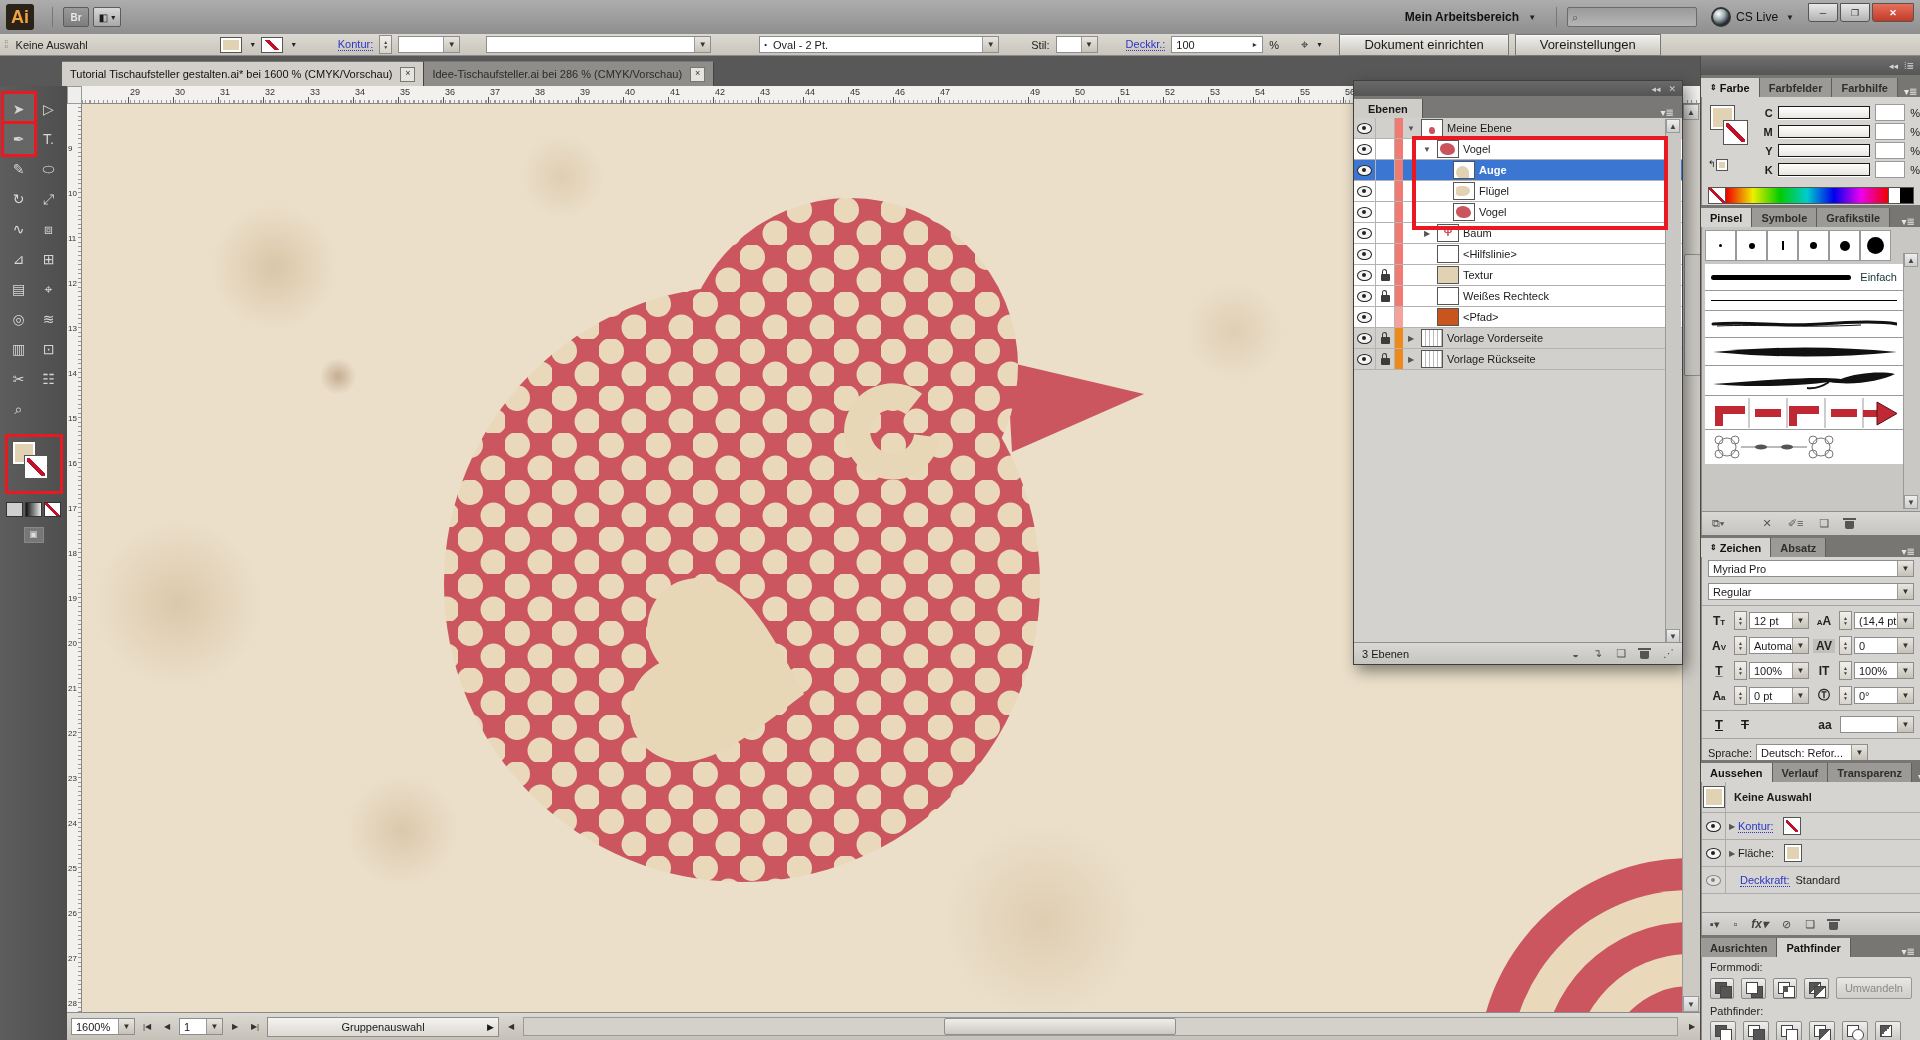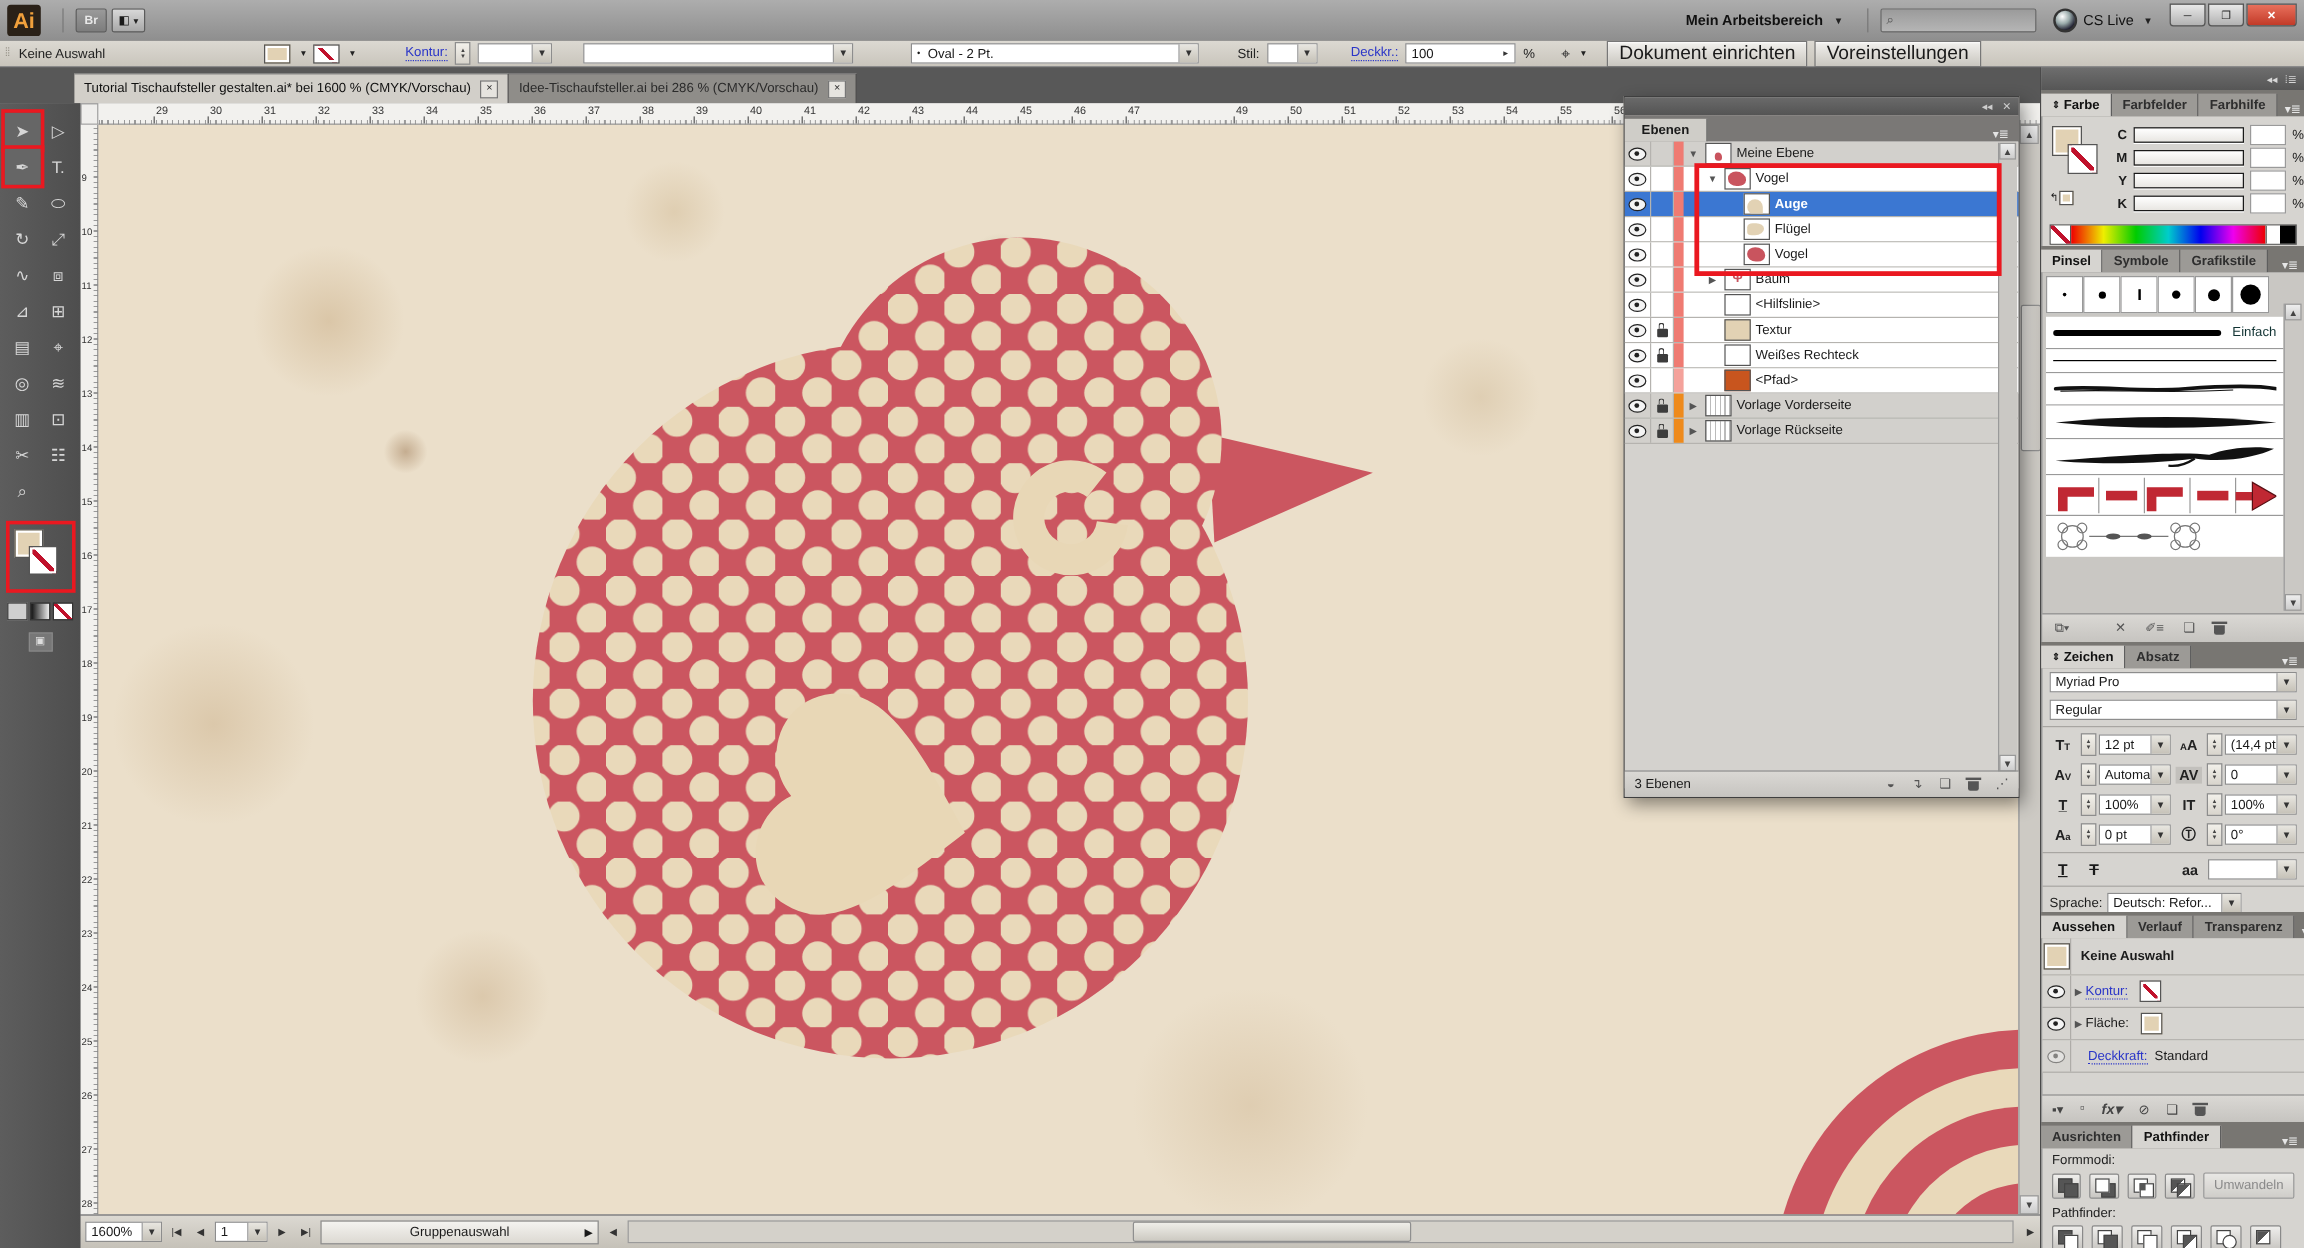--- a/index.html
+++ b/index.html
@@ -37,22 +37,22 @@
   .cb-link{font-size:11px;color:#2a35c8;border-bottom:1px dotted #2a35c8;cursor:pointer;}
   .swatch{display:inline-block;box-sizing:border-box;border:1px solid #555;box-shadow:inset 0 0 0 2px #fff;}
   .sw-beige{background:#e2d2b4;}
   .sw-none{background:linear-gradient(45deg,#fff 42%,#c0112b 42%,#c0112b 56%,#fff 56%);}
   .combo{height:17px;background:#fff;border:1px solid #8d8d8d;display:inline-flex;align-items:center;
     font-size:11px;padding-left:4px;box-sizing:border-box;}
   .cdd{width:15px;height:100%;margin-left:auto;border-left:1px solid #9a9a9a;
     background:linear-gradient(#e8e6e0,#c6c2b8);display:flex;align-items:center;justify-content:center;font-size:8px;color:#333;}
   .spin{width:11px;height:17px;border:1px solid #8d8d8d;background:linear-gradient(#f2f0ea,#d8d4cc);
     display:inline-flex;flex-direction:column;align-items:center;justify-content:center;font-size:5px;line-height:5px;color:#444;}
-  .pushbtn{height:20px;padding:0 9px;border:1px solid #777;border-radius:0;
-    background:linear-gradient(#f2f1ee,#c9c6bf);font-size:16px;display:inline-flex;align-items:center;box-shadow:0 1px 1px rgba(255,255,255,.7) inset;}
+  .pushbtn{height:20px;padding:0 24px;border:1px solid #777;border-radius:0;
+    background:linear-gradient(#f2f1ee,#c9c6bf);font-size:13px;display:inline-flex;align-items:center;box-shadow:0 1px 1px rgba(255,255,255,.7) inset;}
   
   .tabstrip{position:absolute;left:0;top:56px;width:1700px;height:30px;background:#585858;display:flex;align-items:flex-end;padding-left:62px;box-sizing:border-box;}
   .doctab{height:24px;display:flex;align-items:center;gap:8px;padding:0 8px;font-size:11px;
     background:#8f8d89;color:#2b2b2b;border-right:1px solid #444;border-top:1px solid #777;}
   .doctab.active{background:#d2cfc9;color:#111;}
   .dclose{width:13px;height:13px;border:1px solid #777;background:#e6e4df;font-size:9px;line-height:11px;text-align:center;color:#333;}
   
   .rcorner{position:absolute;left:67px;top:86px;width:15px;height:18px;background:#efeeec;border:1px solid #9a9a9a;box-sizing:border-box;}
   .hruler{position:absolute;left:82px;top:86px;width:1618px;height:18px;background:#f2f1ee;border-bottom:1px solid #888;box-sizing:border-box;overflow:hidden;
     background-image:repeating-linear-gradient(90deg,#999 0 1px,transparent 1px 4.5px);background-size:100% 4px;background-position:3px 14px;background-repeat:repeat-x;}

